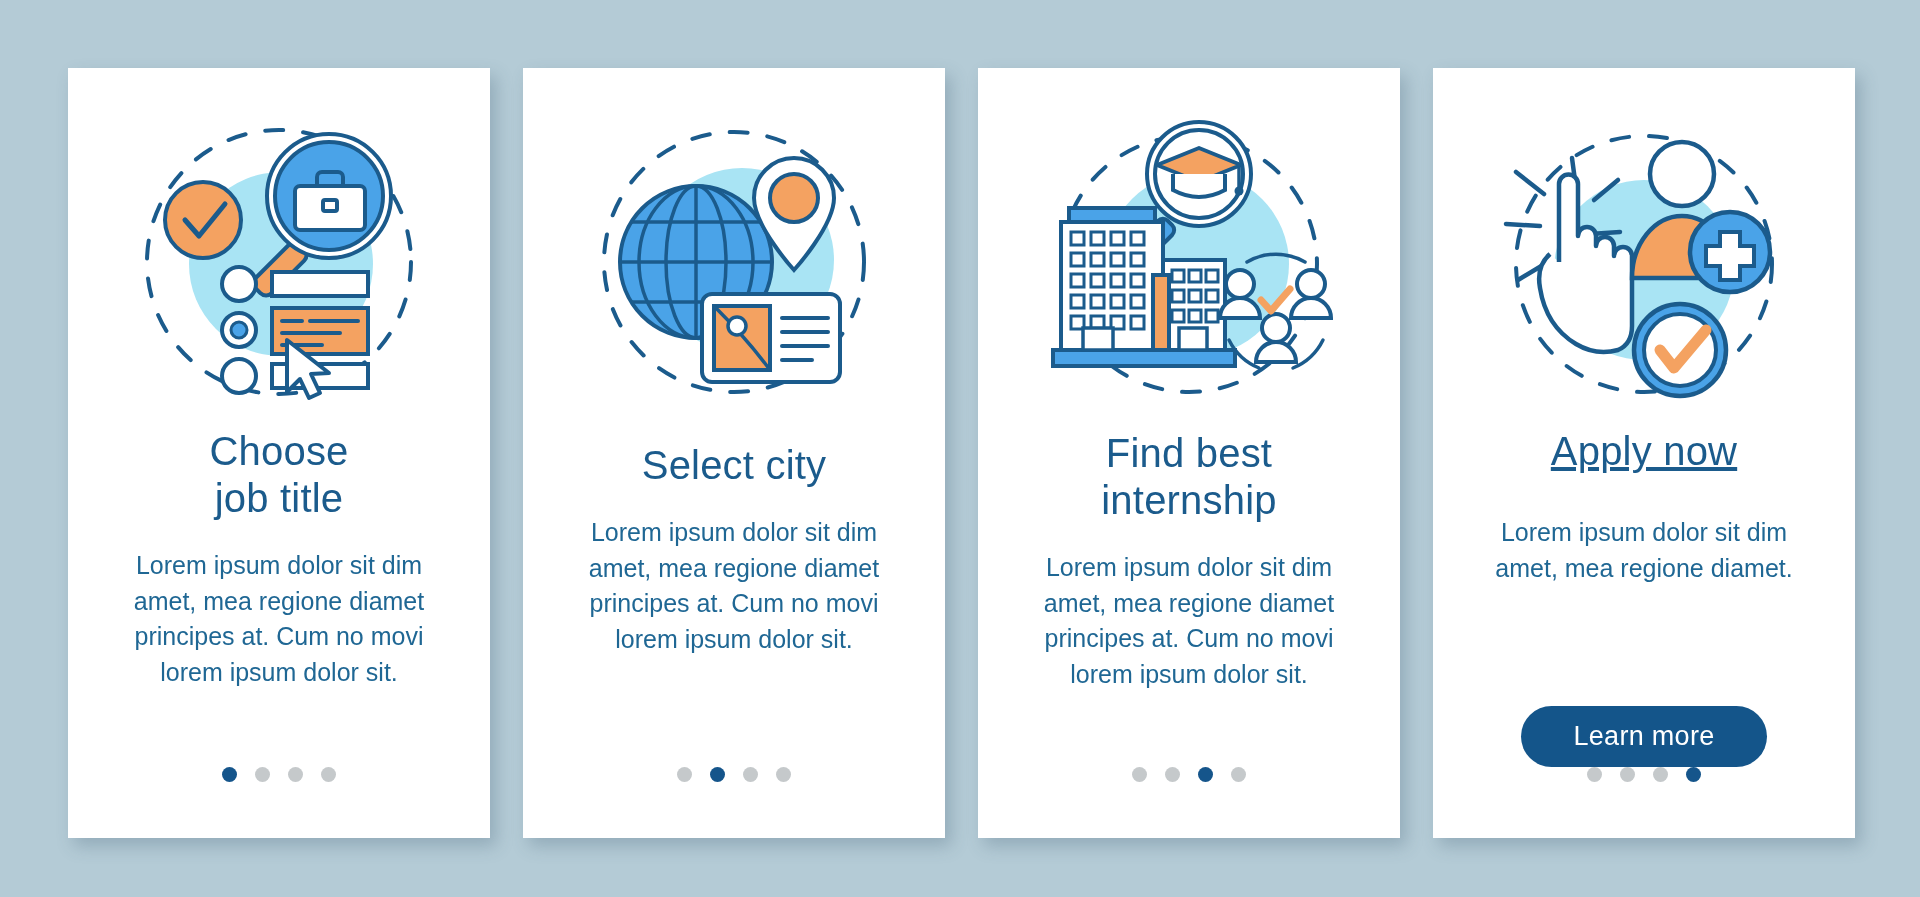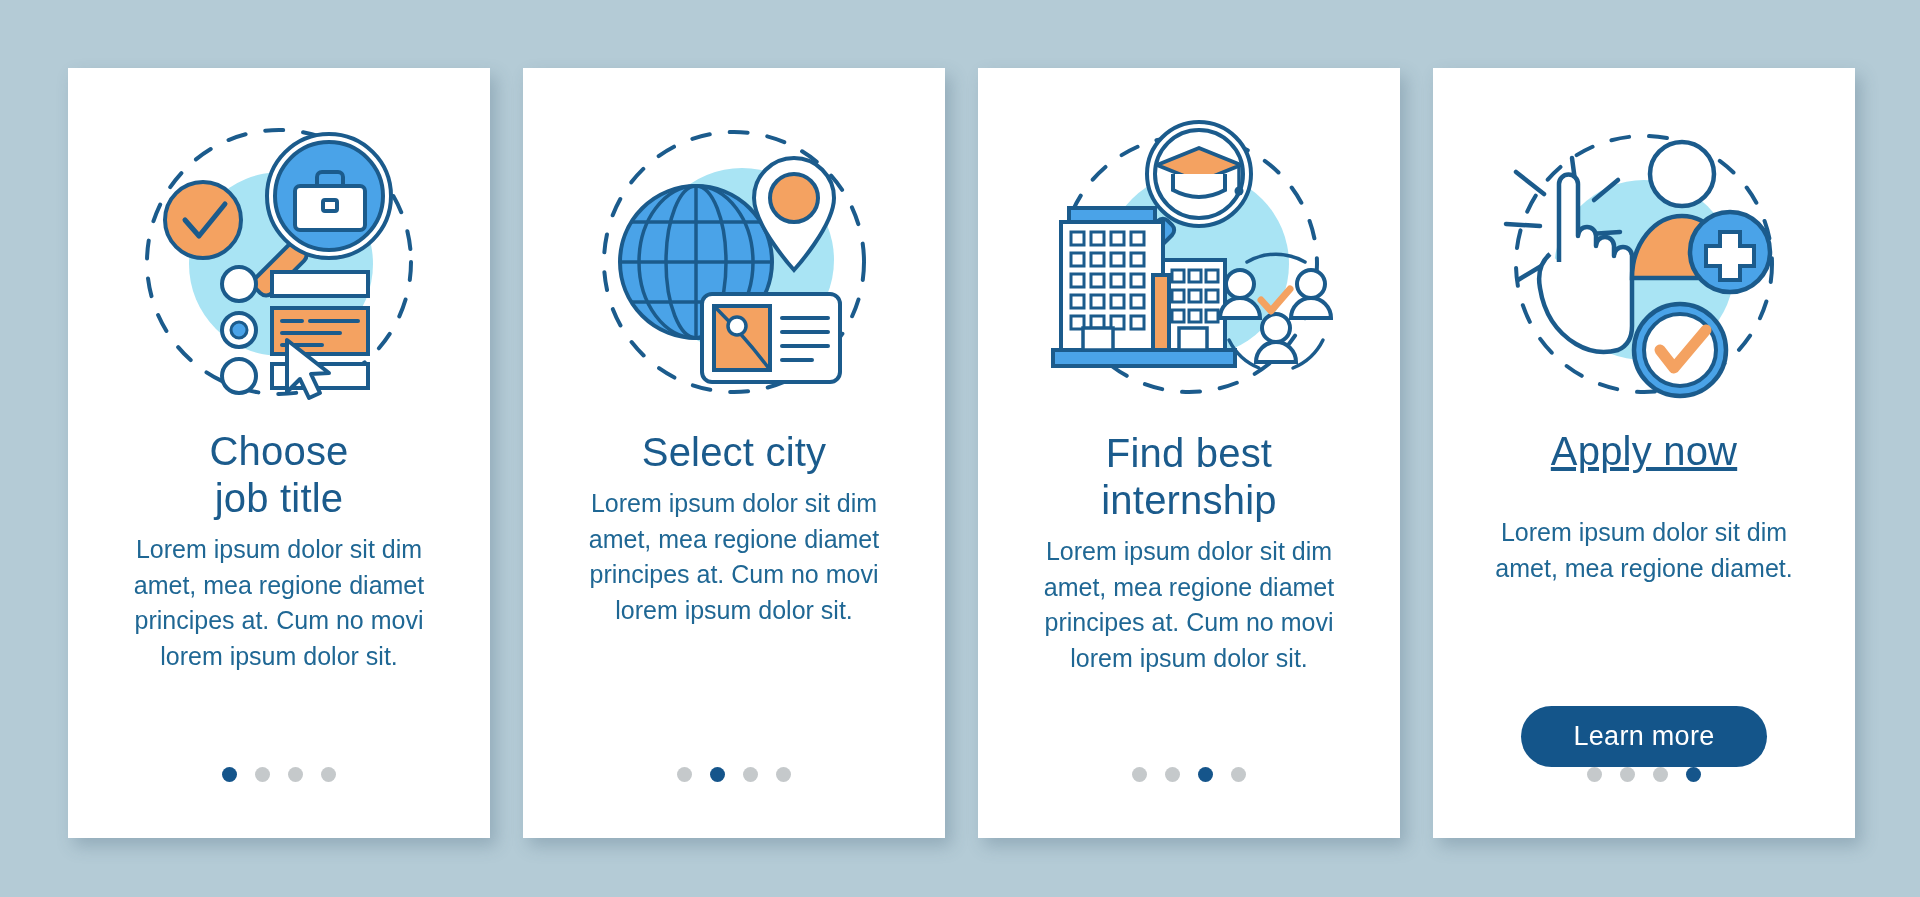--- a/index.html
+++ b/index.html
@@ -42,21 +42,21 @@
     margin-top: 18px;
     color: #1b5b8c;
     font-size: 40px;
     line-height: 1.18;
     font-weight: 400;
     text-align: center;
     letter-spacing: 0.2px;
     white-space: pre-line;
   }
   .card-body {
-    margin-top: 10px;
+    margin-top: 26px;
     width: 340px;
     color: #1f6794;
     font-size: 25px;
     line-height: 1.42;
     text-align: center;
     font-weight: 400;
   }
   .card-body.narrow { width: 350px; }
 
   .spacer { flex: 1 1 auto; }
@@ -80,21 +80,21 @@
   }
   .dot {
     width: 15px; height: 15px;
     border-radius: 50%;
     background: #c5c9cb;
   }
   .dot.active { background: #15558b; }
 
   
   .c1 .card-title { margin-top: 16px; }
-  .c2 .card-title { margin-top: 17px; }
+  .c2 .card-title { margin-top: 30px; }
   .c3 .card-title { }
   .c4 .card-title { margin-top: 16px; text-decoration: underline; }
   .c4 .card-body { margin-top: 40px; }
 </style>
 </head>
 <body>
 
 <div class="stage">
   <div class="cards">
 

